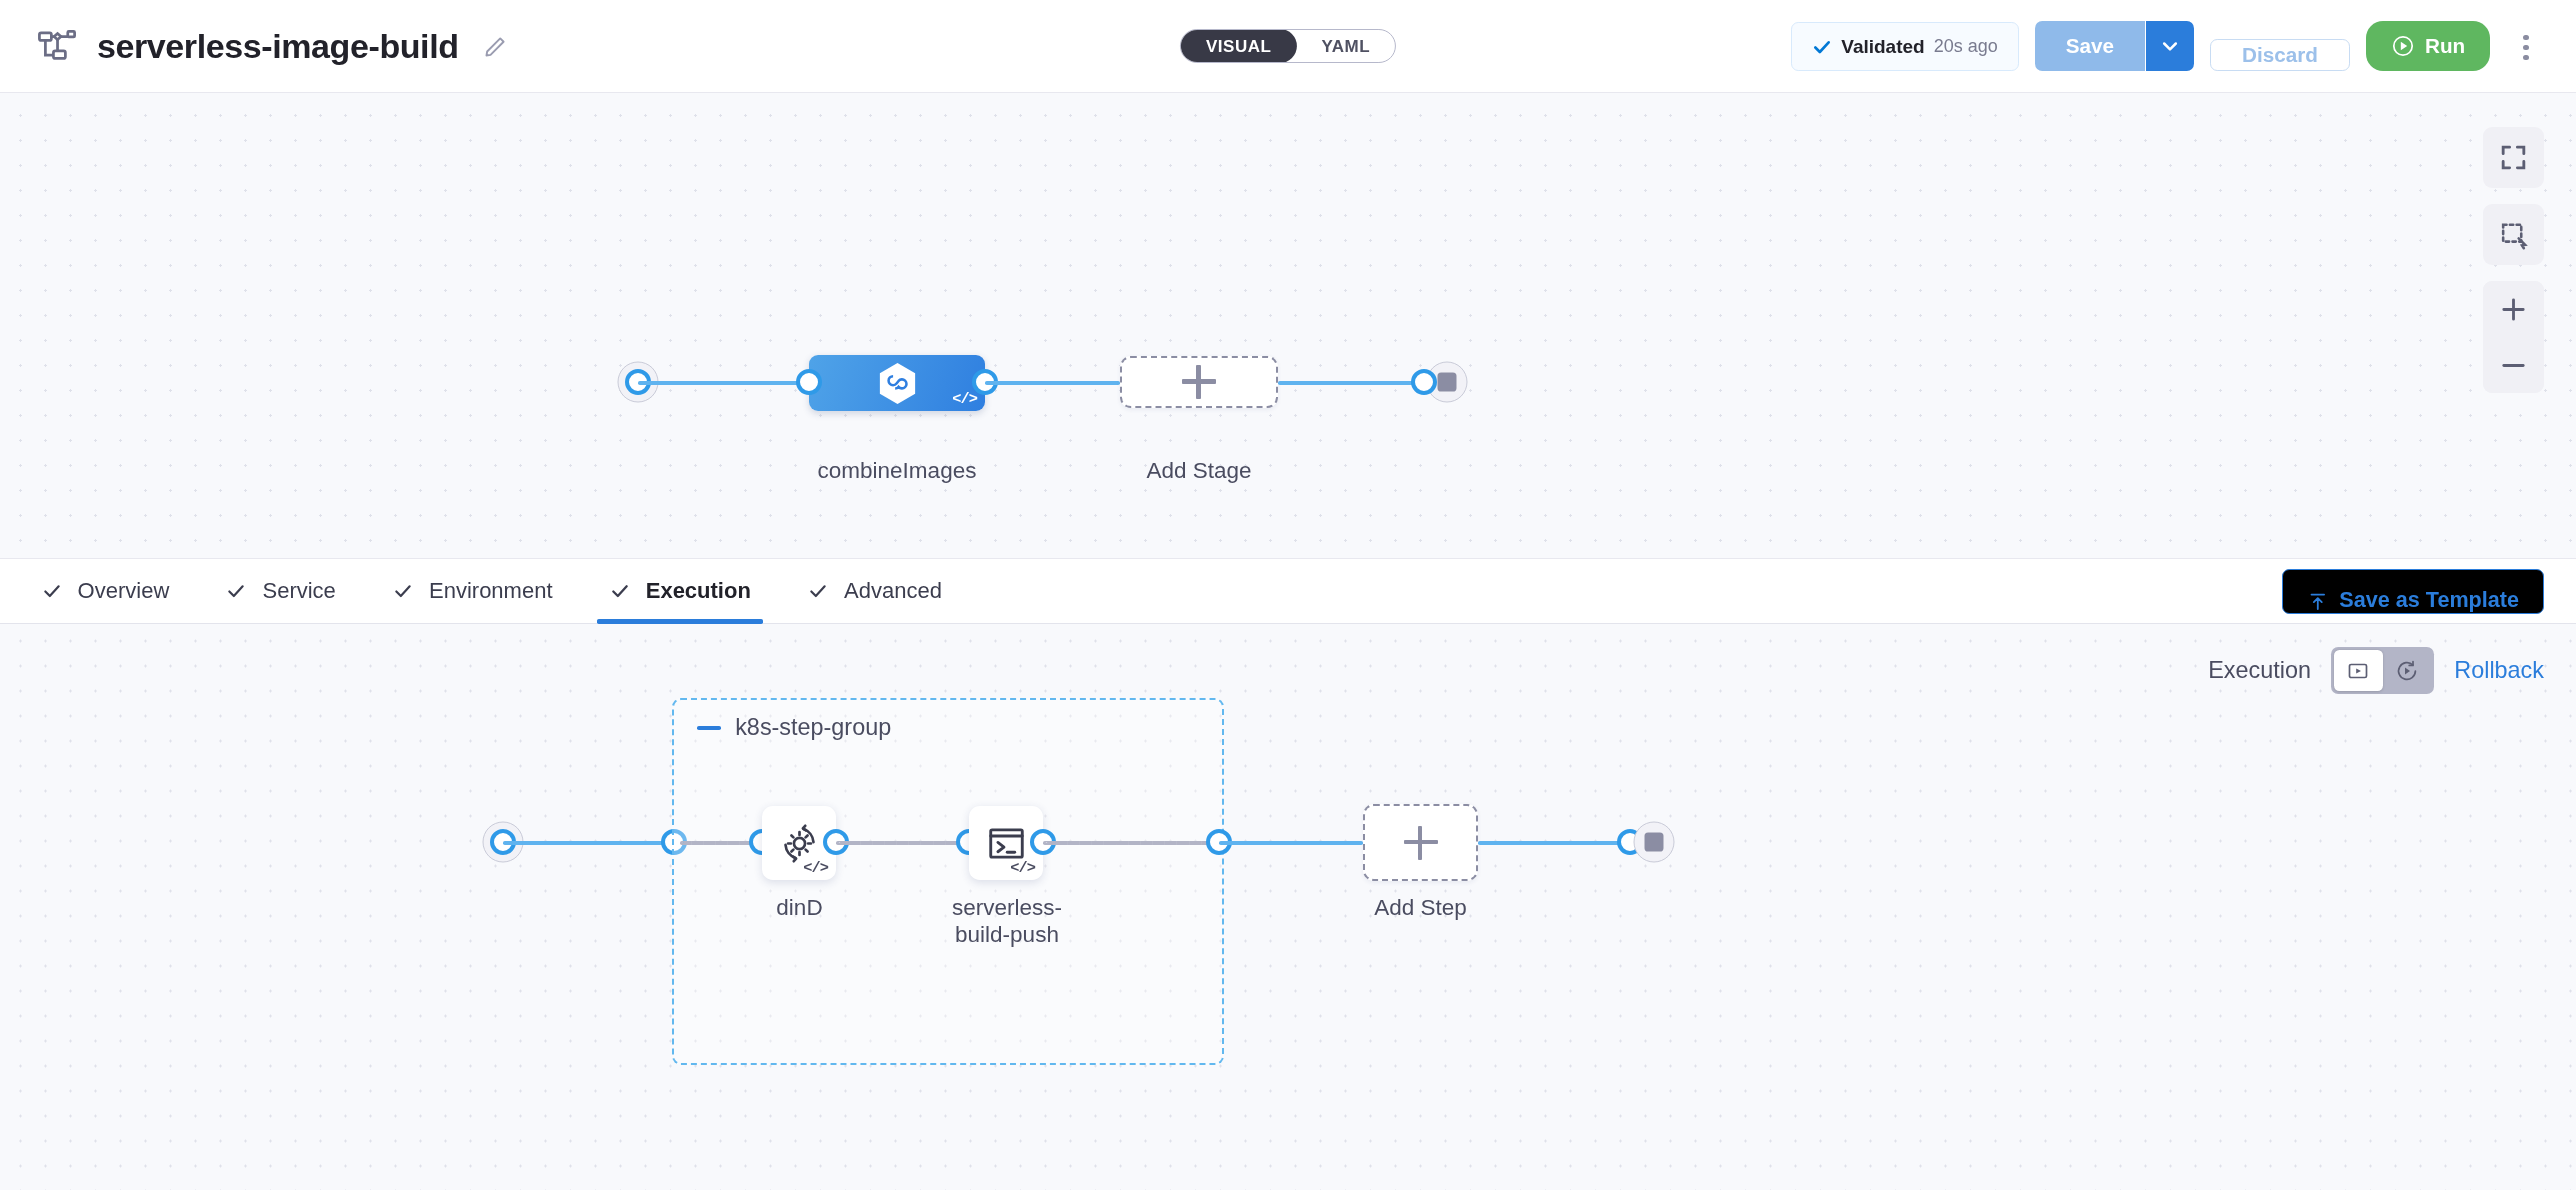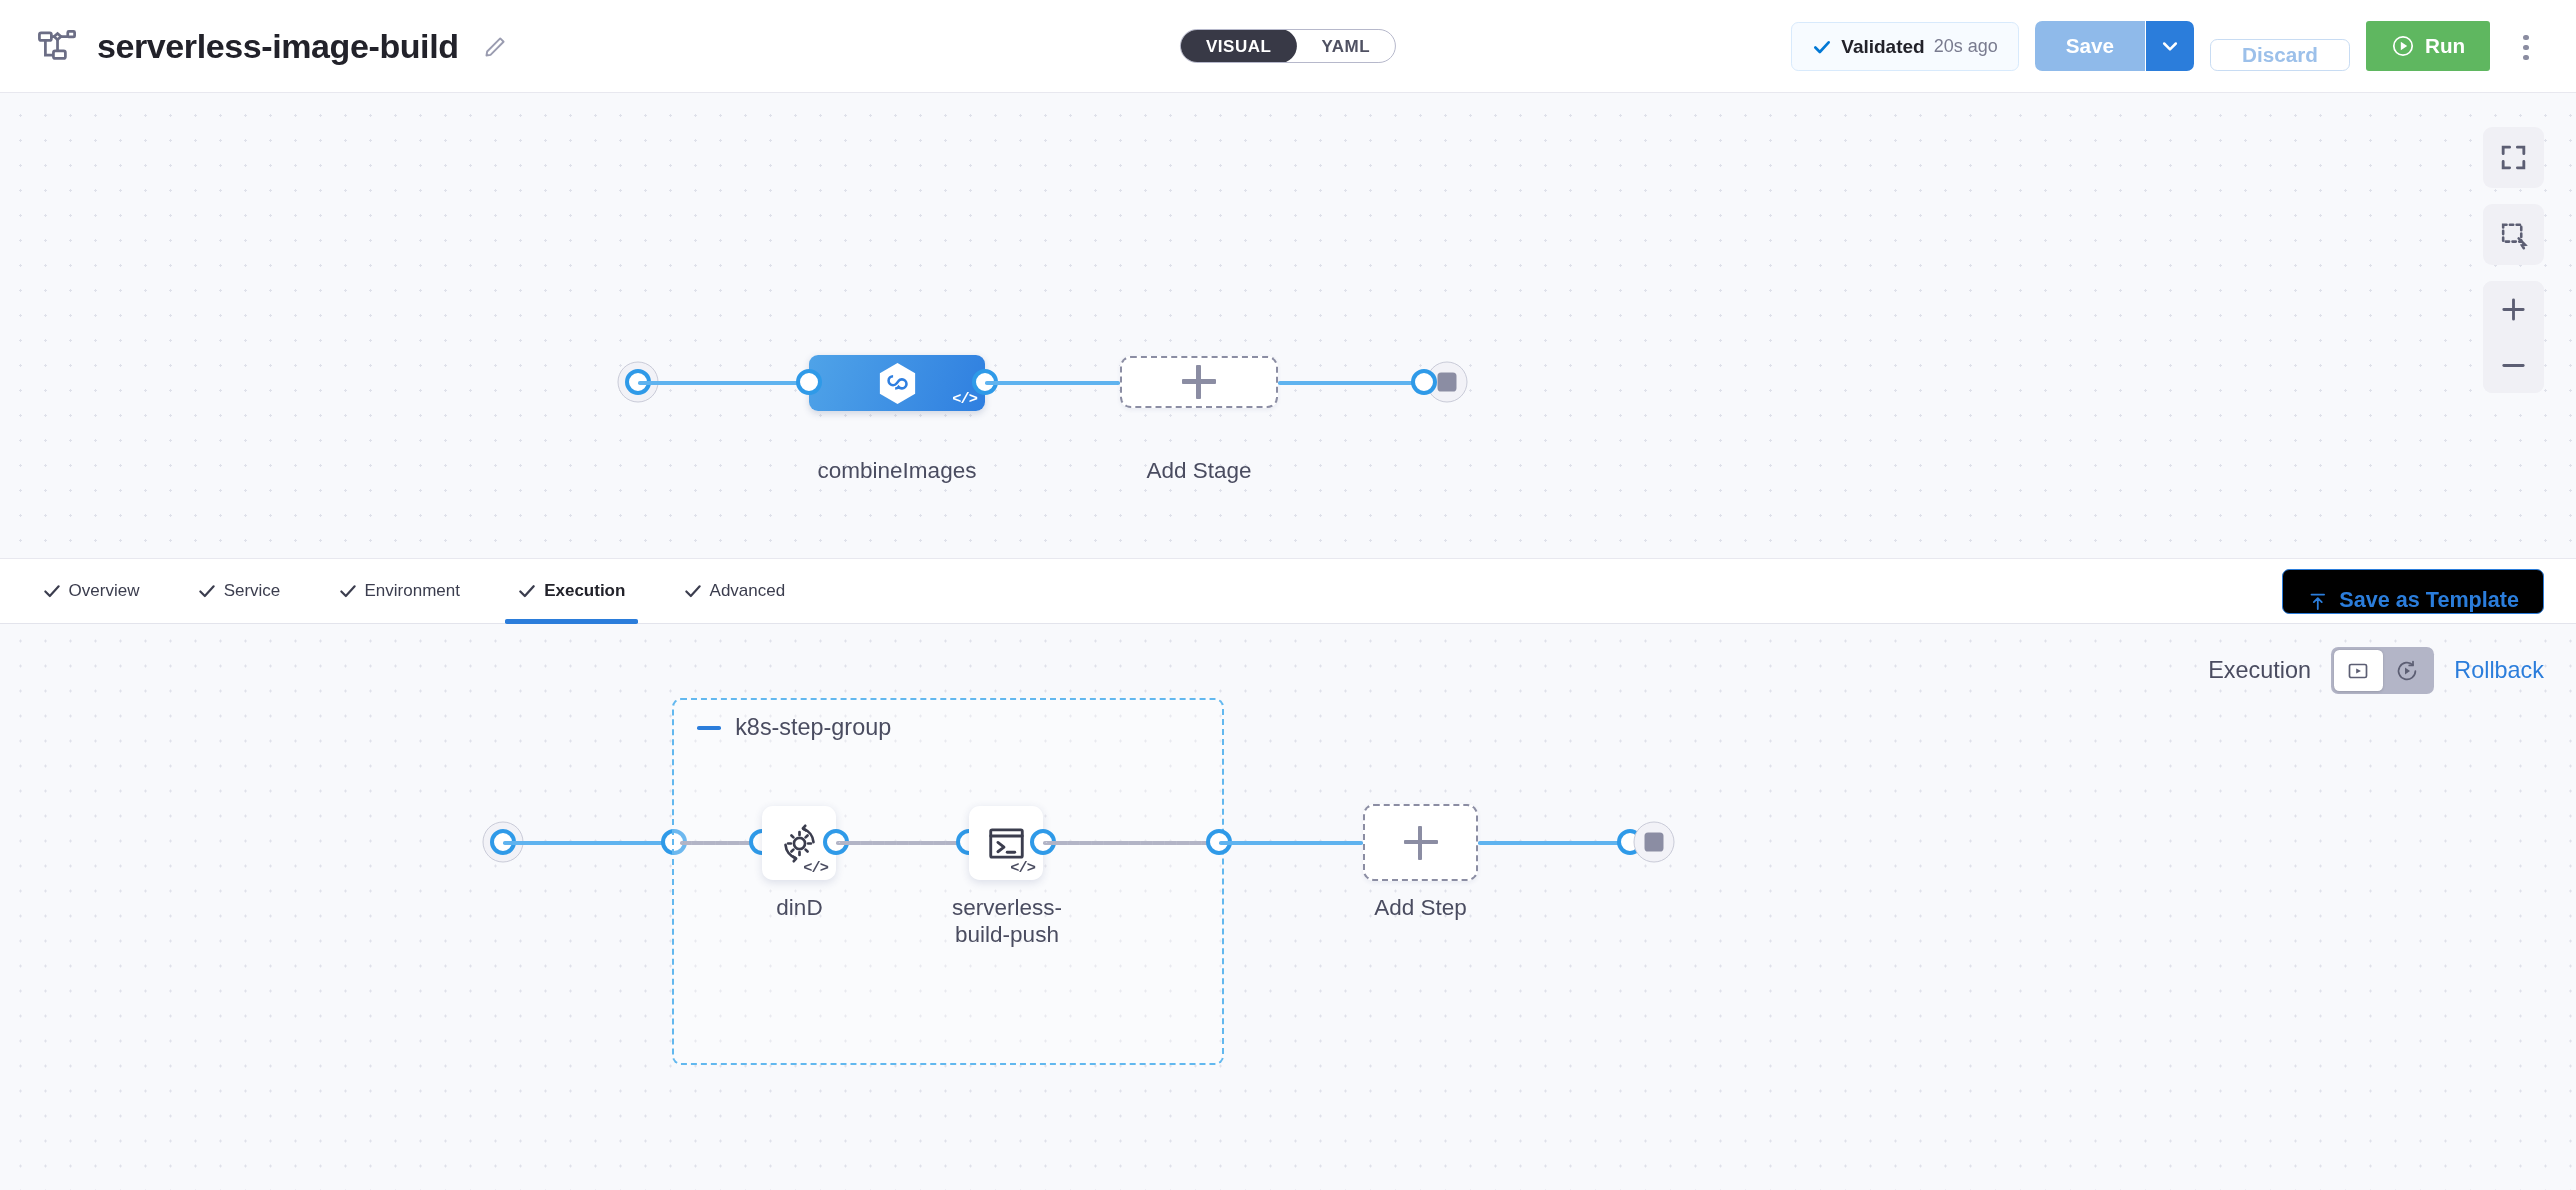--- a/index.html
+++ b/index.html
@@ -72,21 +72,21 @@
   }
   .save-caret svg { width: 20px; height: 20px; display: block; }
 
   .discard-btn {
     height: 32px; padding: 0 31px; border-radius: 7.2px;
     border: 0.9px solid #c8dcf3; background: #ffffff;
     color: #9cc0ea; font-size: 20.7px; font-weight: bold;
     font-family: inherit; cursor: pointer;
   }
   .run-btn {
-    height: 50px; padding: 0 25px; border-radius: 3px; border: none;
+    height: 50px; padding: 0 25px; border-radius: 17px; border: none;
     background: #5fb760; color: #ffffff; font-size: 20.7px; font-weight: bold;
     font-family: inherit; cursor: pointer;
     display: flex; align-items: center; gap: 10px;
   }
   .run-btn svg { width: 24px; height: 24px; display: block; }
   .kebab {
     width: 36px; height: 47px; display: flex; flex-direction: column;
     align-items: center; justify-content: center; gap: 4.5px;
     background: none; border: none; cursor: pointer; margin-left: 1.8px;
   }
@@ -177,22 +177,22 @@
 
   
   .tabbar {
     flex: 0 0 65px; height: 65px; background: #ffffff;
     border-bottom: 0.9px solid #e3e4ec;
     display: flex; align-items: stretch; padding: 0 32px 0 38px;
     position: relative;
   }
   .tabs { display: flex; align-items: stretch; gap: 50px; }
   .tab {
-    display: flex; align-items: center; gap: 7px;
-    font-size: 17px; color: #3b3d4e; cursor: pointer;
+    display: flex; align-items: center; gap: 16px;
+    font-size: 22px; color: #3b3d4e; cursor: pointer;
     background: none; border: none; font-family: inherit;
     padding: 0 3.6px; position: relative;
   }
   .tab .tchk { width: 20px; height: 20px; display: block; color: #3b3d4e; }
   .tab.active { font-weight: bold; color: #22222a; }
   .tab.active::after {
     content: ""; position: absolute; left: -9px; right: -9px; bottom: -0.9px;
     height: 4.5px; background: #2b7ddb; border-radius: 1.8px;
   }
   .tpl-btn {

